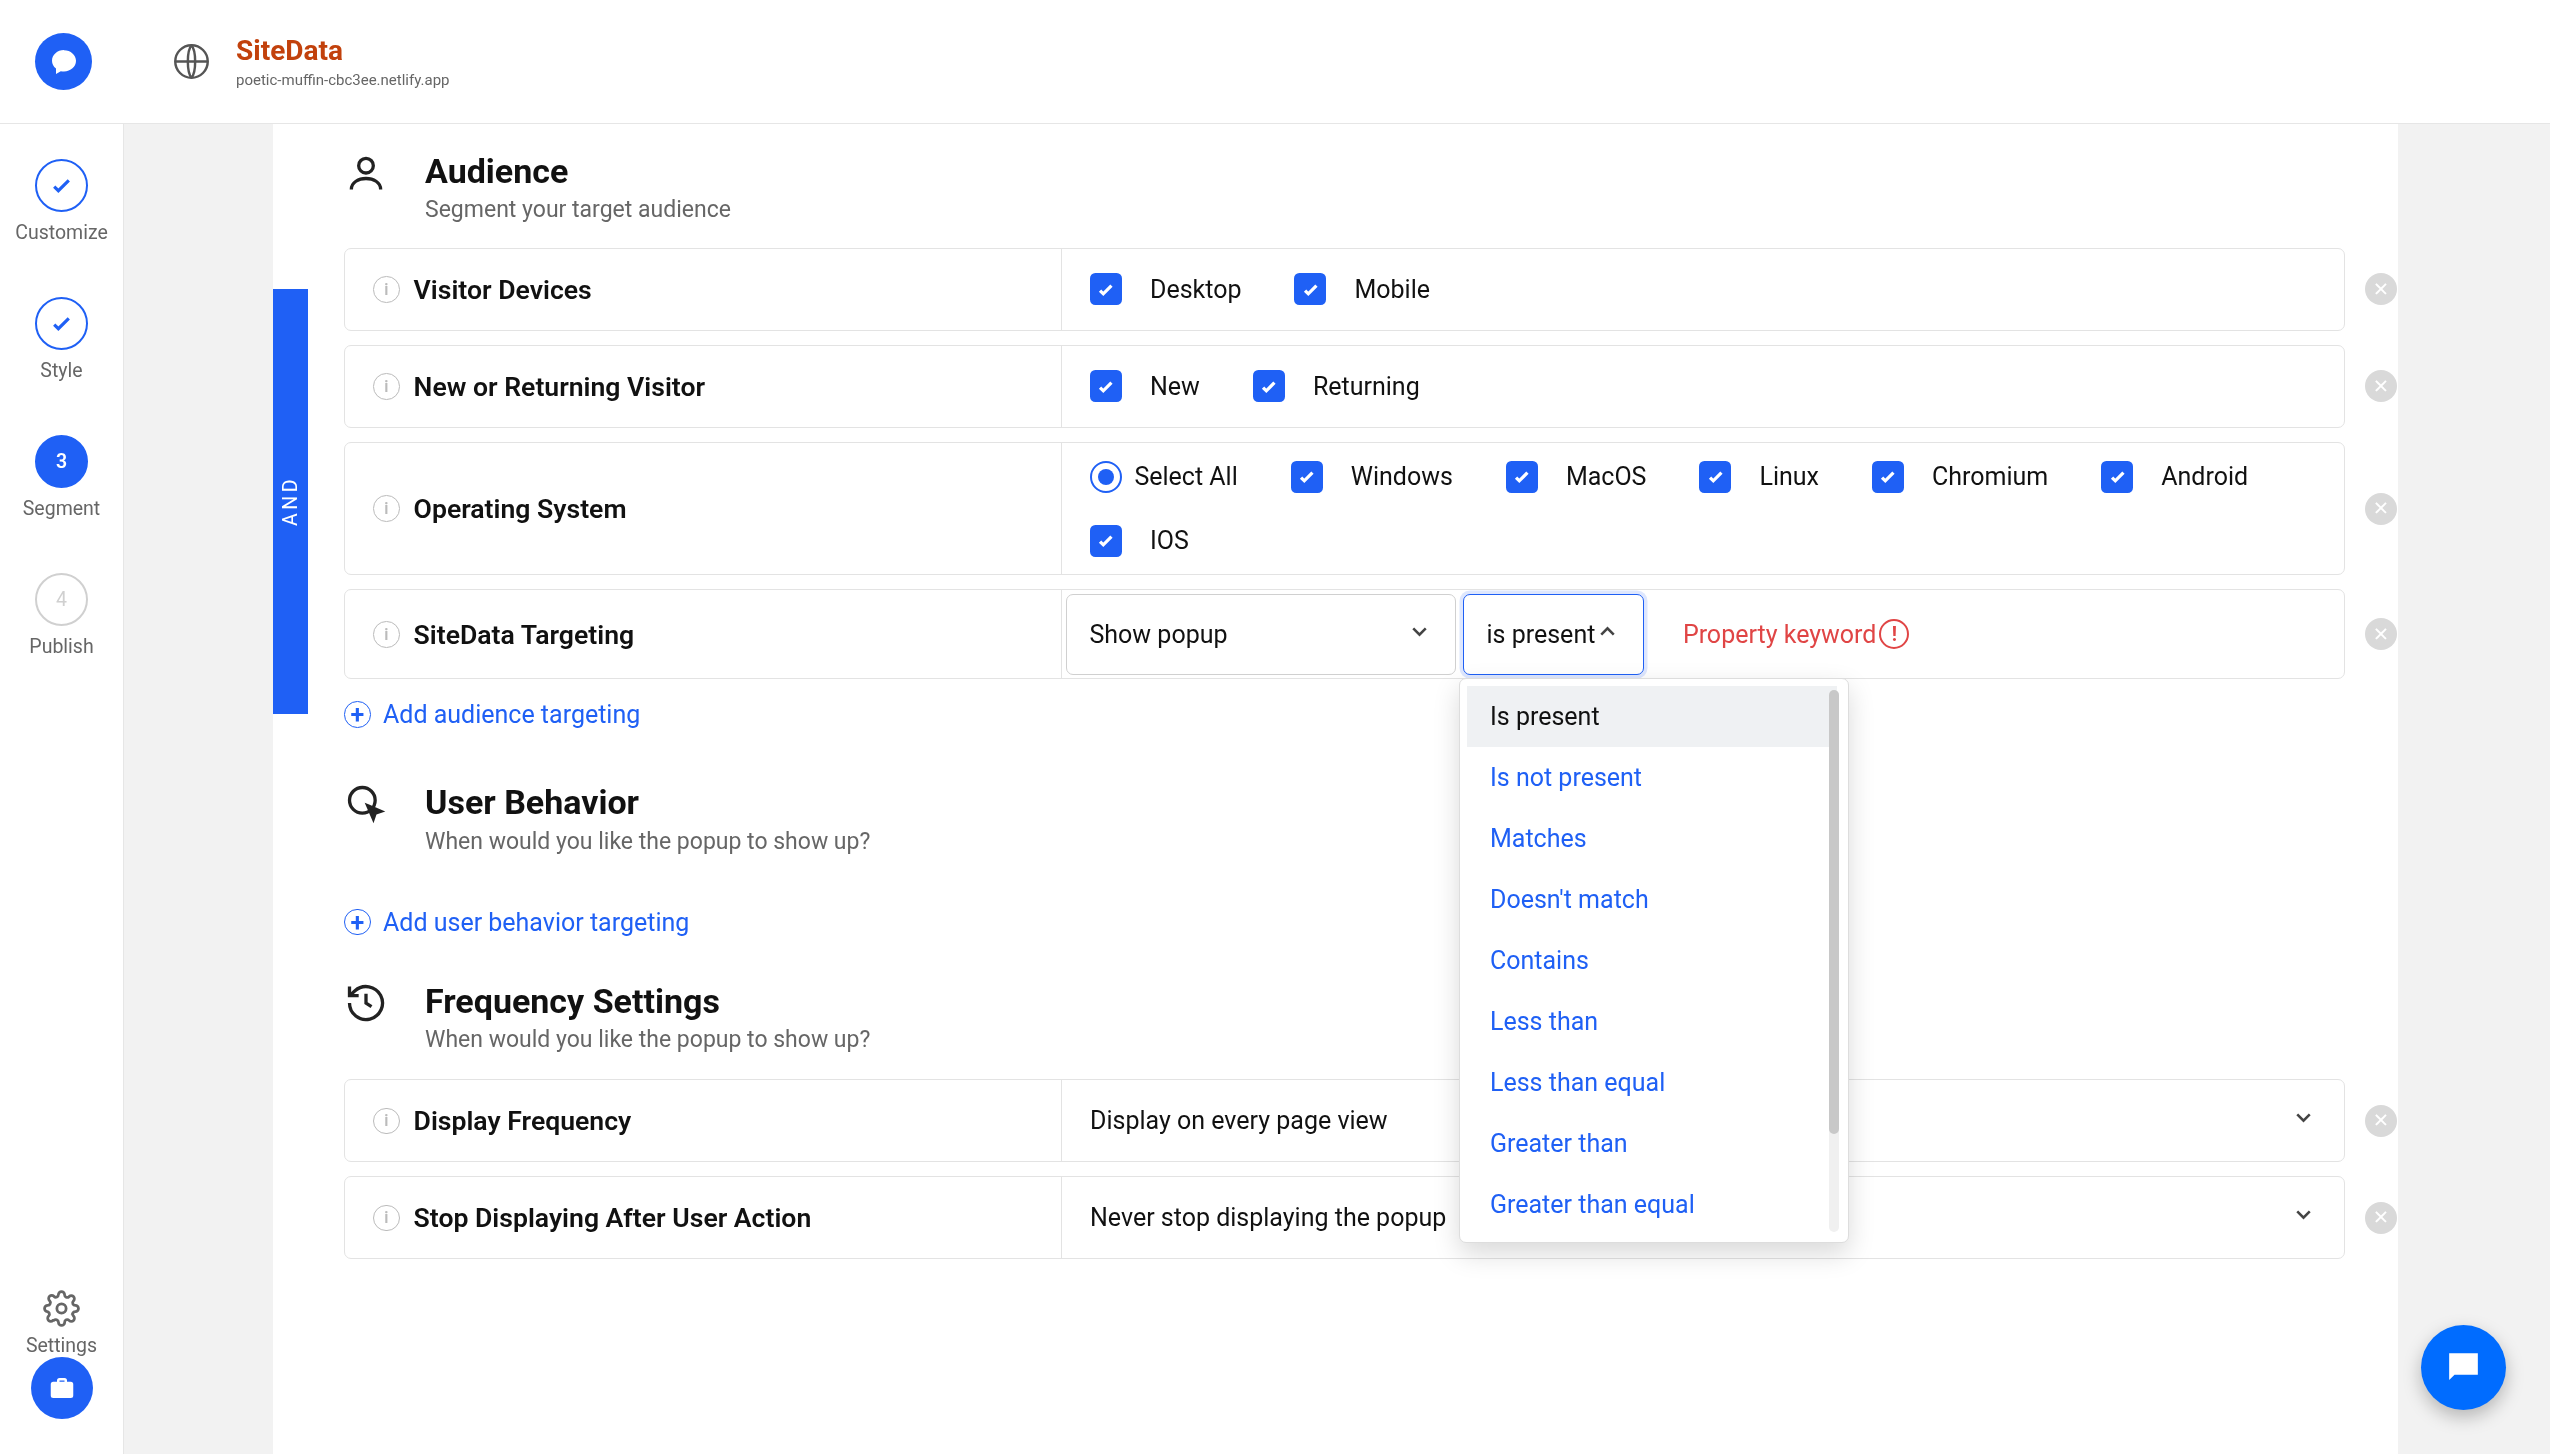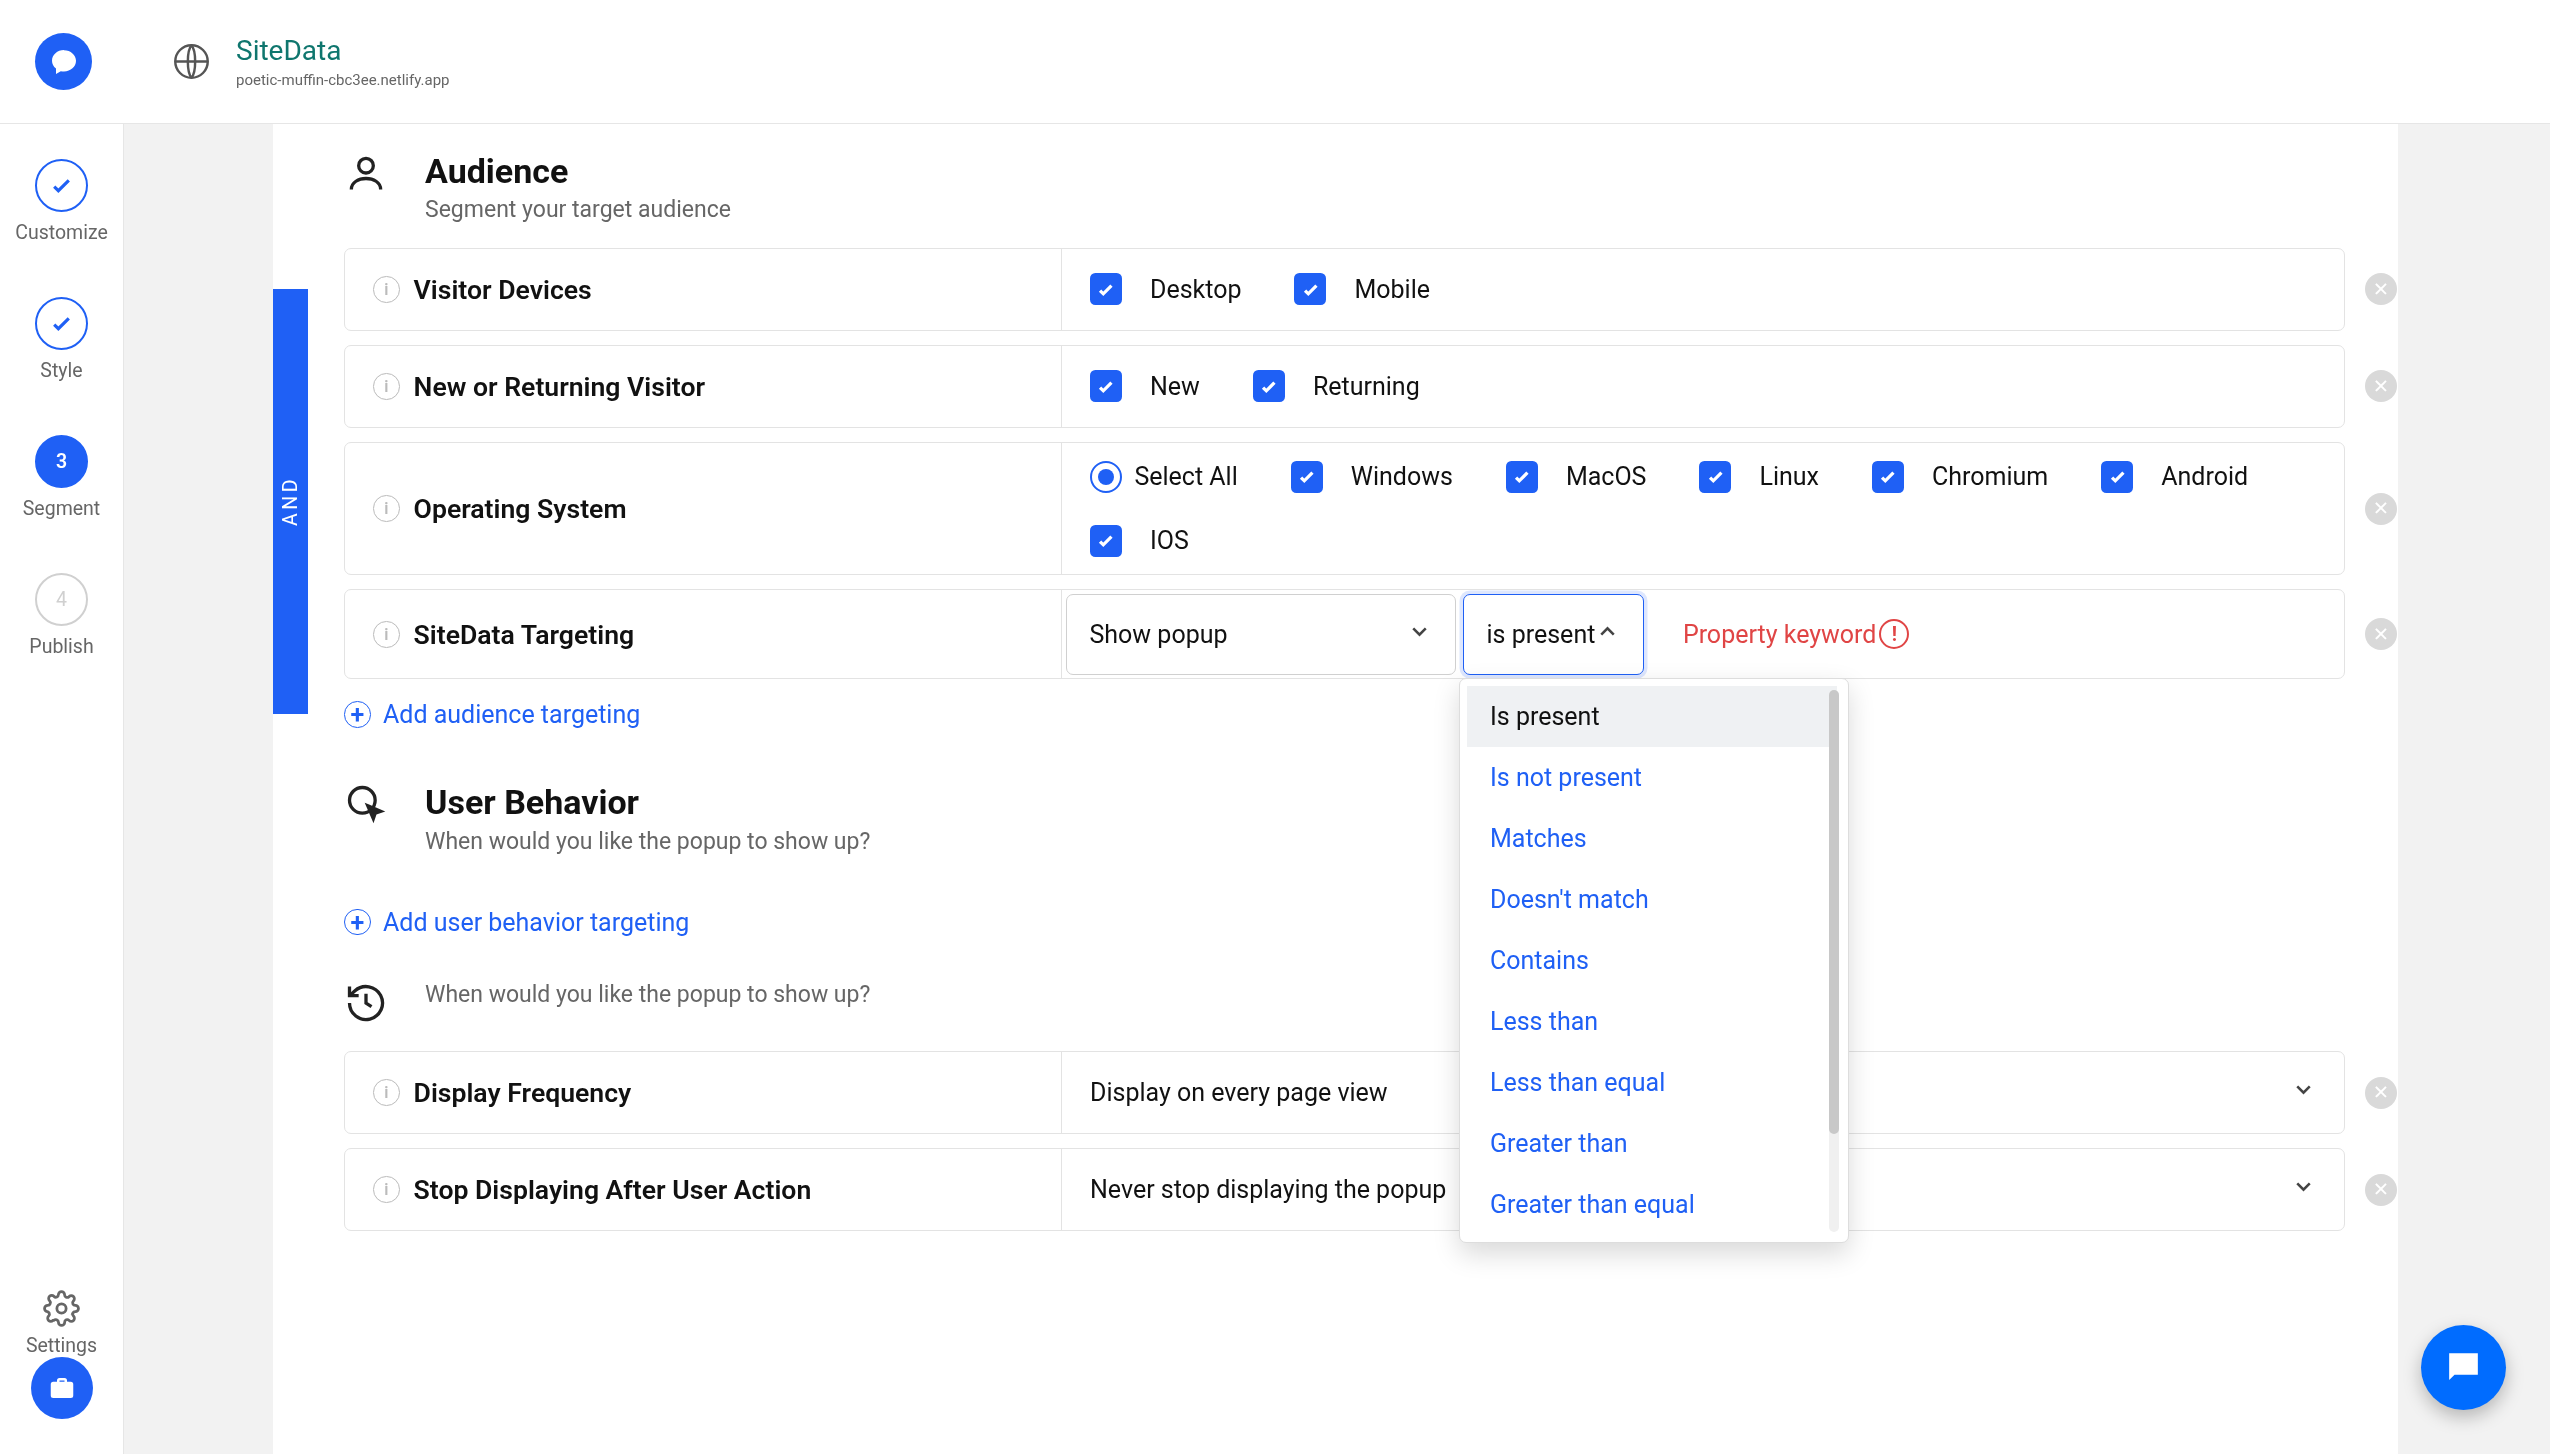--- a/index.html
+++ b/index.html
@@ -29,21 +29,21 @@
     display: flex; align-items: center; justify-content: center;
     margin-right: 80px;
   }
   .top-header .app-logo svg { width: 32px; height: 32px; fill: #fff; }
   .top-header .globe-icon {
     width: 39px; height: 39px; margin-right: 25px;
     display: flex; align-items:center; justify-content:center;
     color:#555;
   }
   .top-header .site-title { display: flex; flex-direction: column; }
-  .top-header .site-title .name { font-size: 28px; font-weight: 400; color:#0f766e; }
+  .top-header .site-title .name { font-size: 28px; font-weight: 700; color:#c2410c; }
   .top-header .site-title .domain { font-size: 15px; color:#666; margin-top:3.5px; }
 
   
   .left-rail {
     position: absolute;
     top: 124px;
     left: 0;
     width: 124px;
     height: calc(100% - 124px);
     background: #fff;
@@ -530,20 +530,21 @@
 
     <div class="section-header" style="margin-top:44px;">
       <div class="icon">
         <svg viewBox="0 0 24 24" width="44" height="44" fill="none" stroke="#222" stroke-width="1.8">
             <path d="M3 12a9 9 0 1 0 3-6.7L3 8"></path>
             <path d="M3 3v5h5"></path>
             <path d="M12 7v5l3 2"></path>
           </svg>
       </div>
       <div>
+        <h2>Frequency Settings</h2>
         <p>When would you like the popup to show up?</p>
       </div>
     </div>
 
     <div class="wide-row" style="margin-top:26.6px;">
       <div class="label-side">
         <span class="info-icon">i</span>
         <span>Display Frequency</span>
       </div>
       <div class="select-side">

